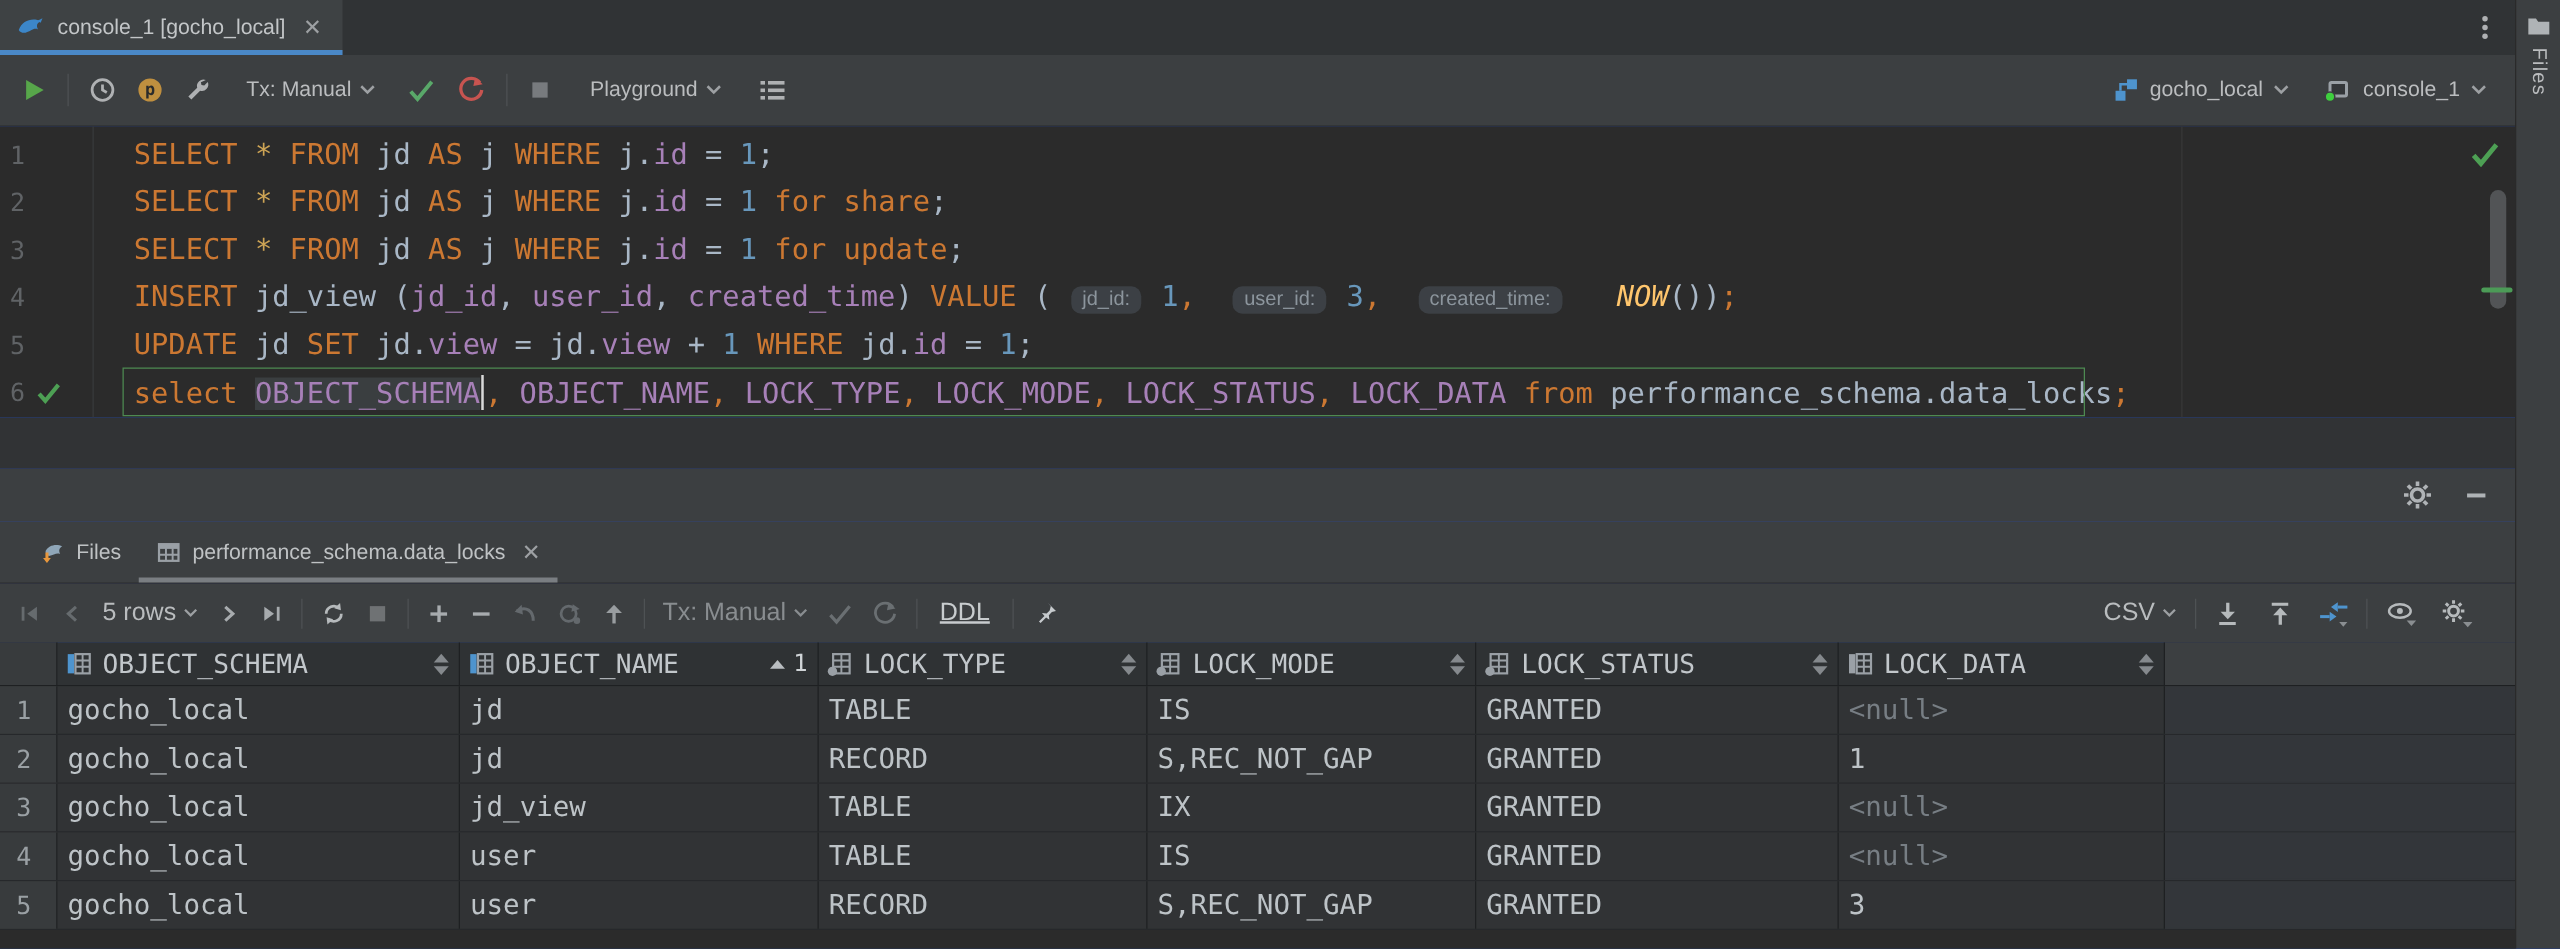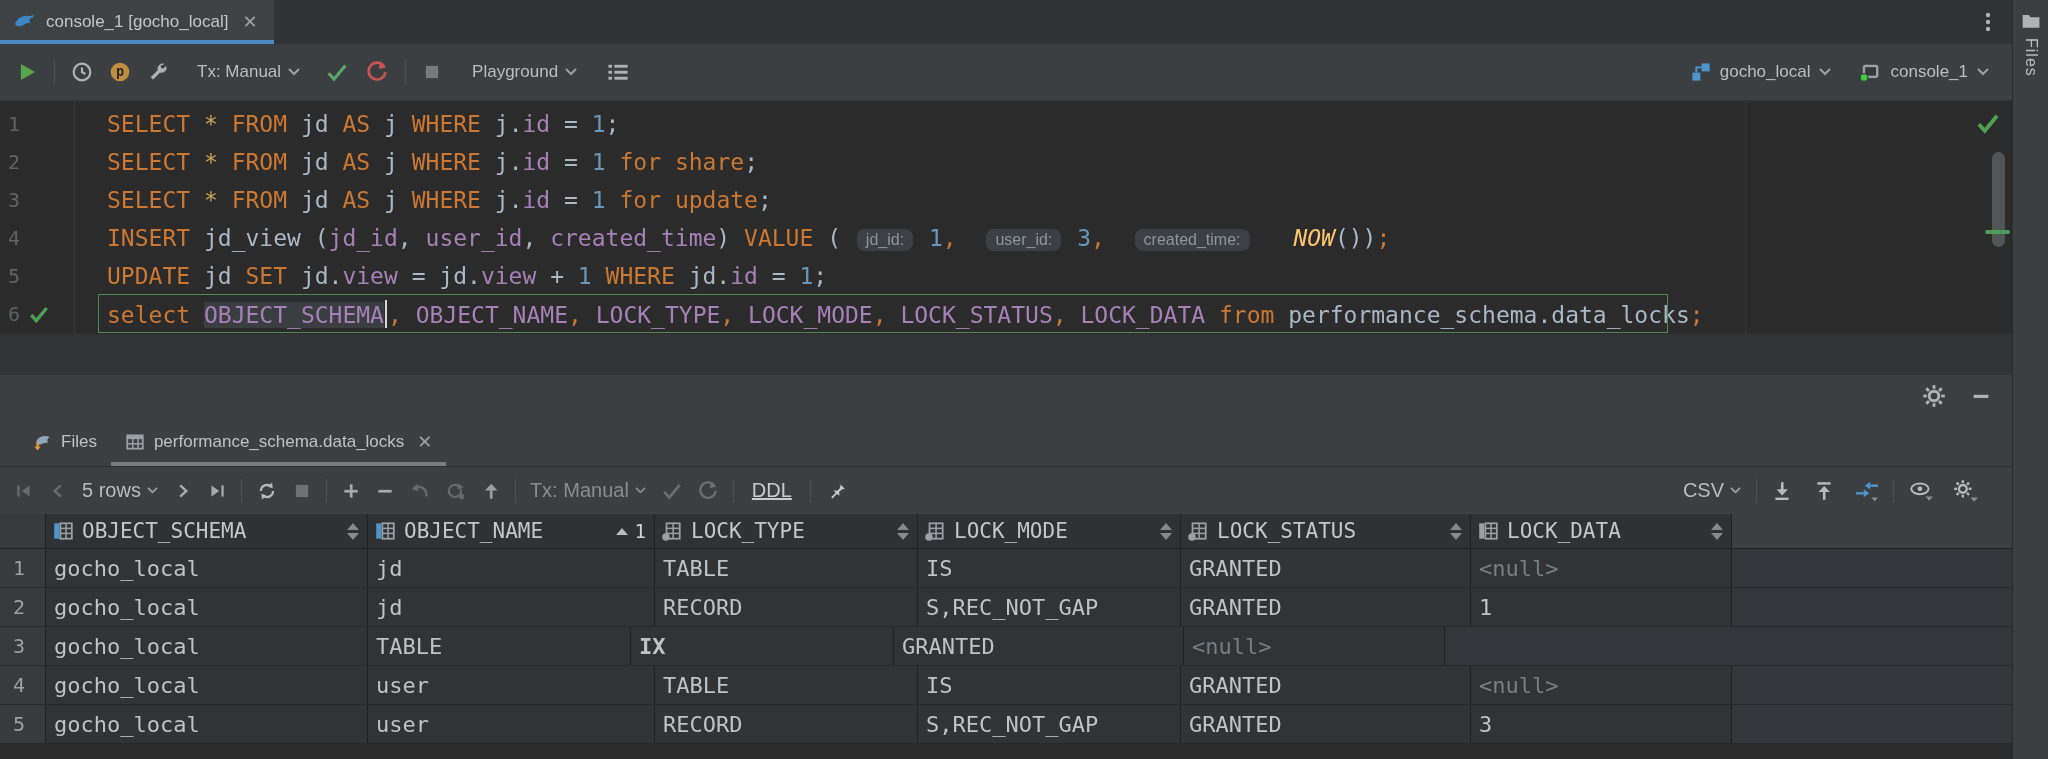--- a/index.html
+++ b/index.html
@@ -565,22 +565,23 @@
             <div class="g-cell" style="width: 287px;">jd</div>
             <div class="g-cell" style="width: 263px;">RECORD</div>
             <div class="g-cell" style="width: 263px;">S,REC_NOT_GAP</div>
             <div class="g-cell" style="width: 290px;">GRANTED</div>
             <div class="g-cell" style="width: 261px;">1</div>
             <div class="g-fill"></div>
           </div>
           <div class="g-row">
             <div class="g-num">3</div>
             <div class="g-cell" style="width: 322px;">gocho_local</div>
+            <div class="g-cell" style="width: 287px;">jd_view</div>
             <div class="g-cell" style="width: 263px;">TABLE</div>
-            <div class="g-cell" style="width: 263px; font-weight: bold;">IX</div>
+            <div class="g-cell" style="width: 263px;">IX</div>
             <div class="g-cell" style="width: 290px;">GRANTED</div>
             <div class="g-cell nullv" style="width: 261px;">&lt;null&gt;</div>
             <div class="g-fill"></div>
           </div>
           <div class="g-row">
             <div class="g-num">4</div>
             <div class="g-cell" style="width: 322px;">gocho_local</div>
             <div class="g-cell" style="width: 287px;">user</div>
             <div class="g-cell" style="width: 263px;">TABLE</div>
             <div class="g-cell" style="width: 263px;">IS</div>

